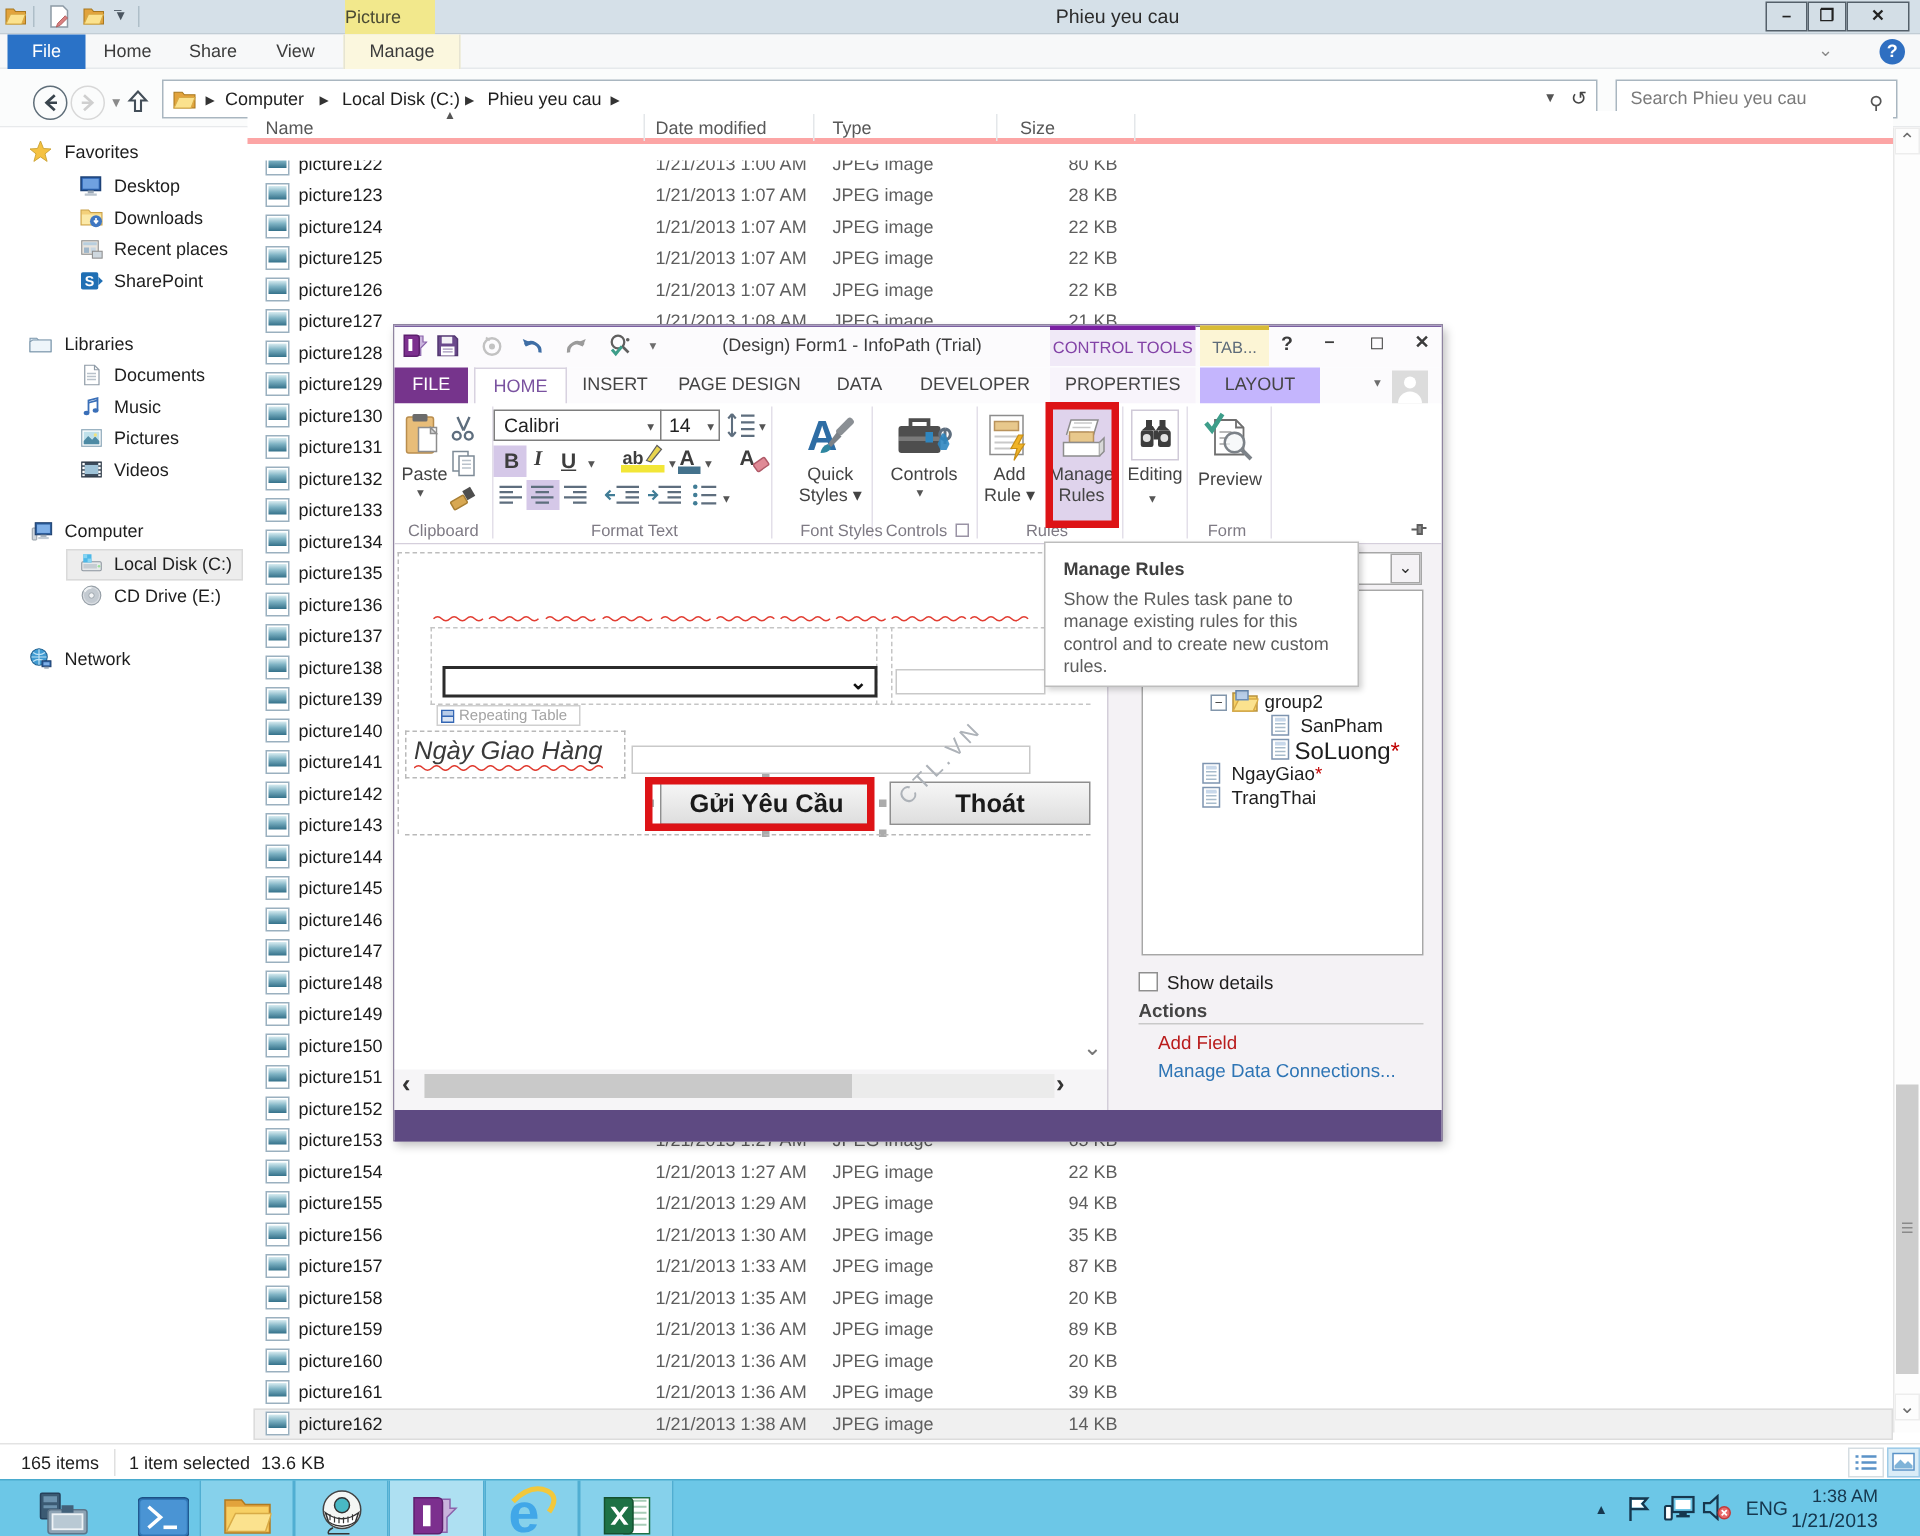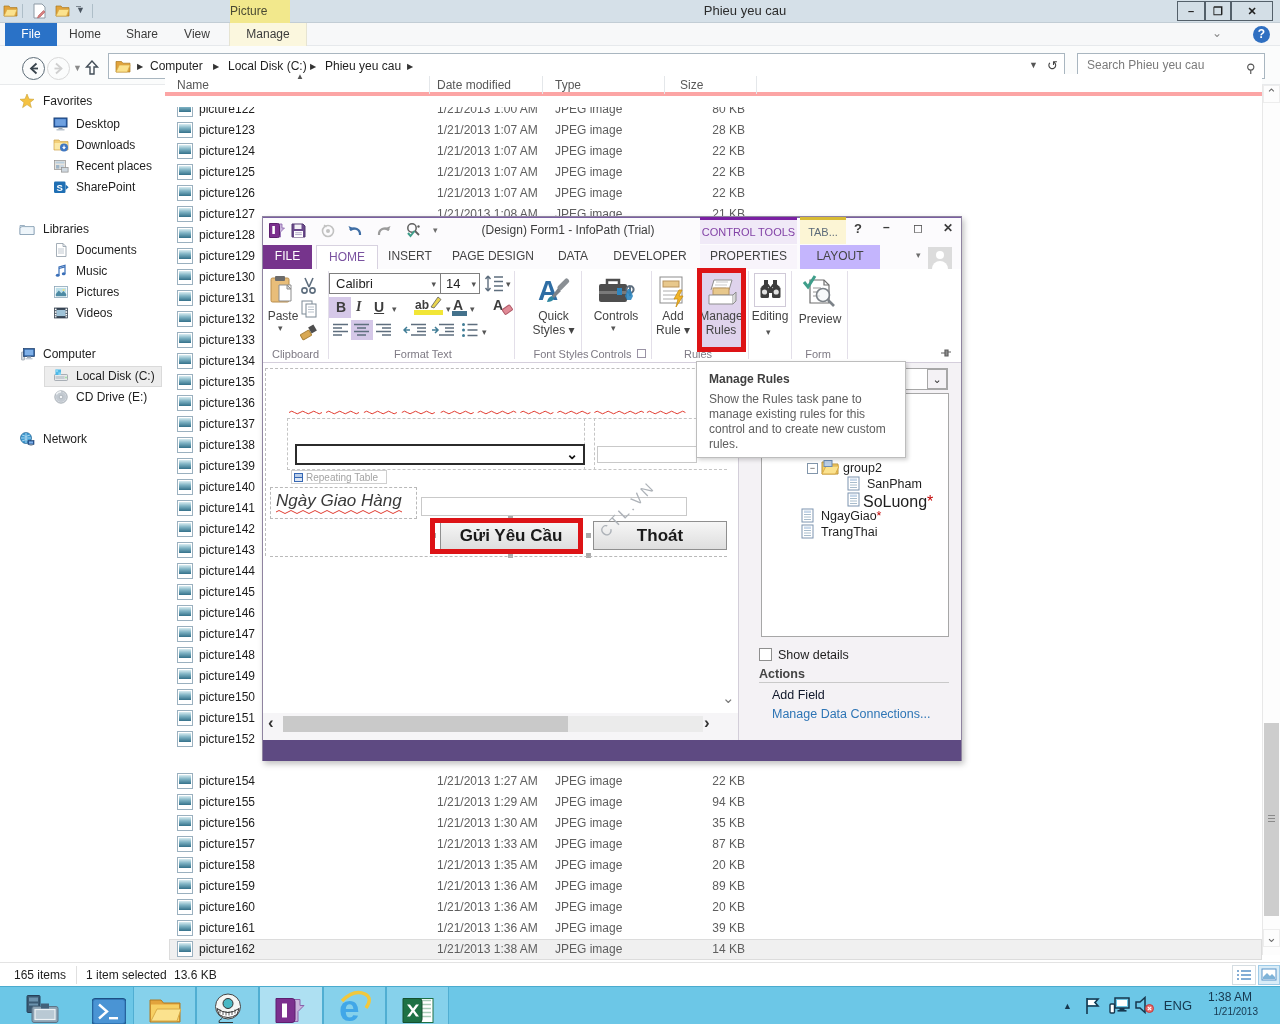--- a/index.html
+++ b/index.html
@@ -496,20 +496,27 @@
       <span class="ft">JPEG image</span>
       <span class="fs">25 KB</span>
     </div>
 <div class="row" style="top:622px">
       <span class="fic"></span>
       <span class="fn">picture152</span>
       <span class="fd">1/21/2013 1:22 AM</span>
       <span class="ft">JPEG image</span>
       <span class="fs">25 KB</span>
     </div>
+<div class="row" style="top:643px">
+      <span class="fic"></span>
+      <span class="fn">picture153</span>
+      <span class="fd">1/21/2013 1:27 AM</span>
+      <span class="ft">JPEG image</span>
+      <span class="fs">65 KB</span>
+    </div>
 <div class="row" style="top:664px">
       <span class="fic"></span>
       <span class="fn">picture154</span>
       <span class="fd">1/21/2013 1:27 AM</span>
       <span class="ft">JPEG image</span>
       <span class="fs">22 KB</span>
     </div>
 <div class="row" style="top:685px">
       <span class="fic"></span>
       <span class="fn">picture155</span>
@@ -646,21 +653,21 @@
         <rect x="8.5" y="13" width="9" height="1.6" fill="#16374e"></rect>
         <rect x="1" y="7" width="4.5" height="9" rx="1" fill="#fff" stroke="#16374e" stroke-width="1.4"></rect>
       </svg>
   <svg class="ab" style="right:126px;top:9px" width="19" height="18" viewBox="0 0 19 18">
         <path d="M1 6 h4 l5-4.5 V16.5 L5 12 H1 Z" fill="none" stroke="#16374e" stroke-width="1.5"></path>
         <circle cx="14.5" cy="12.5" r="4" fill="#e86a6a" stroke="#c23b3b"></circle>
         <path d="M12.8 10.8 l3.4 3.4 M16.2 10.8 l-3.4 3.4" stroke="#fff" stroke-width="1.2"></path>
       </svg>
   <span class="ab" style="right:88px;top:11px;font-size:13px">ENG</span>
   <span class="ab" style="right:28px;top:3px;width:54px;text-align:right;font-size:12px">1:38 AM</span>
-  <span class="ab" style="right:22px;top:19px;width:64px;text-align:right;font-size:10px">1/21/2013</span>
+  <span class="ab" style="right:22px;top:19px;width:64px;text-align:left;font-size:13px">1/21/2013</span>
  </div>
 </div>
 
 <div class="ab" id="ipwin">
  <div class="ip" id="iptitle"></div>
 
  <svg class="ip" style="left:5px;top:5px" width="17" height="17" viewBox="0 0 17 17">
       <path d="M9 2 h5 v4 h2.5 l-4 4 v5 h-3.5" fill="#cab5dd" stroke="#8a63ab" stroke-width="0.8"></path>
       <path d="M1.5 1.5 h8 a2 2 0 0 1 2 2 v10 a2 2 0 0 1 -2 2 h-8 Z" fill="#7c2f8e" stroke="#5d1f6e"></path>
       <rect x="4.3" y="4" width="2.6" height="8" fill="#fff"></rect>
@@ -967,21 +974,21 @@
   <svg class="ip" style="left:62px;top:161px" width="15" height="15" viewBox="0 0 15 15">
         <rect x="1" y="1" width="11" height="13" fill="#fff" stroke="#7d94b0"></rect>
         <path d="M3 4 h7 M3 6.5 h7 M3 9 h7 M3 11.5 h7" stroke="#a8bccc" stroke-width="1"></path>
         <rect x="3" y="2.5" width="7" height="2.5" fill="#c8d8ea"></rect>
       </svg>
   <span class="ip" style="left:82px;top:162px;font-size:12.5px;color:#1e1e1e">TrangThai</span>
   <div class="ip" style="left:20px;top:285px;width:13px;height:13px;background:#fff;border:1px solid #8f8f8f"></div>
   <span class="ip" style="left:39px;top:285px;font-size:12.5px;color:#1e1e1e">Show details</span>
   <span class="ip" style="left:20px;top:304px;font-size:12.5px;color:#444;font-weight:bold">Actions</span>
   <div class="ip" style="left:20px;top:319px;width:190px;height:1px;background:#c9c9c9"></div>
-  <span class="ip" style="left:33px;top:325px;font-size:12.5px;color:#0f172a">Add Field</span>
+  <span class="ip" style="left:33px;top:325px;font-size:12.5px;color:#b91c1c">Add Field</span>
   <span class="ip" style="left:33px;top:344px;font-size:12.5px;color:#2e75b5">Manage Data Connections...</span>
  </div>
  <div class="ip" id="ipstatus"></div>
 </div>
 
 <div class="ab" id="tooltip">
  <div style="font-weight:bold;color:#404040;font-size:12px">Manage Rules</div>
  <div style="color:#5d5d5d;font-size:12px;line-height:15px;margin-top:6px">Show the Rules task pane to<br>manage existing rules for this<br>control and to create new custom<br>rules.</div>
 </div>
 

